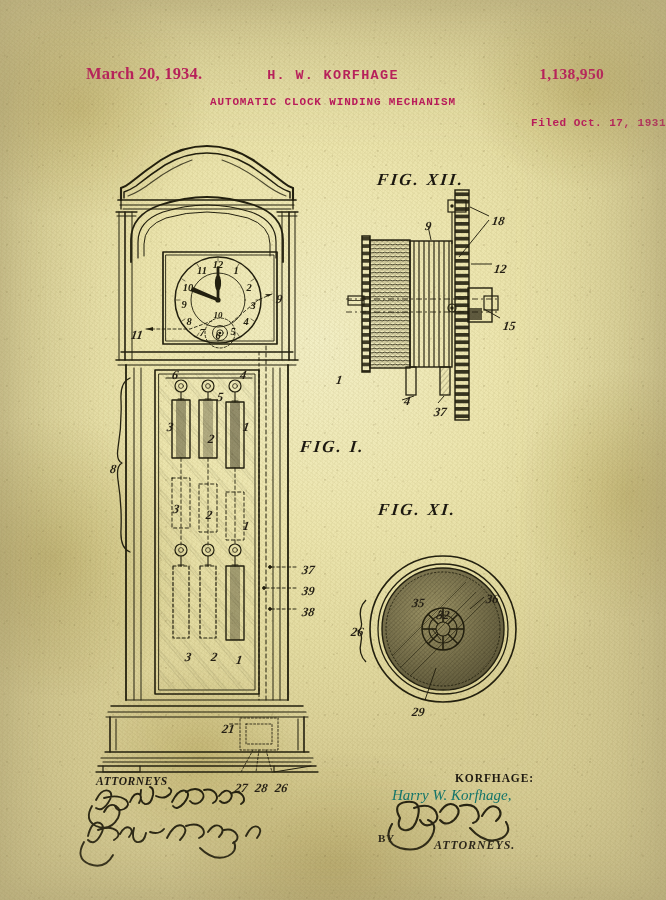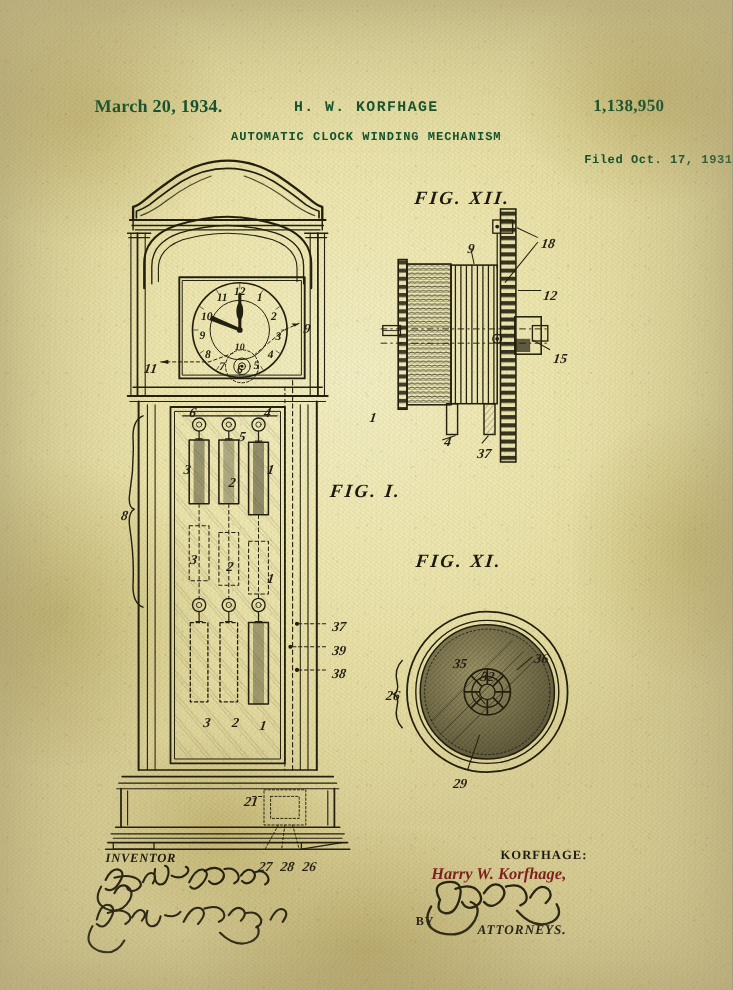--- a/index.html
+++ b/index.html
@@ -38,21 +38,21 @@
       radial-gradient(circle at 47% 9%, rgba(120,108,72,.45) 0 .6px, rgba(0,0,0,0) 1.1px),
       radial-gradient(circle at 73% 33%, rgba(120,108,72,.4) 0 .7px, rgba(0,0,0,0) 1.2px),
       radial-gradient(circle at 27% 57%, rgba(120,108,72,.45) 0 .6px, rgba(0,0,0,0) 1.1px),
       radial-gradient(circle at 88% 71%, rgba(120,108,72,.4) 0 .7px, rgba(0,0,0,0) 1.2px),
       radial-gradient(circle at 58% 88%, rgba(120,108,72,.45) 0 .6px, rgba(0,0,0,0) 1.1px),
       radial-gradient(circle at 8% 78%, rgba(120,108,72,.4) 0 .7px, rgba(0,0,0,0) 1.2px);
     background-size:53px 47px,61px 59px,43px 67px,71px 53px,49px 61px,67px 43px,57px 71px;
   }
 
   
-  .hdr{position:absolute;color:#14532d;margin-top:23px;}
+  .hdr{position:absolute;color:#be185d;}
   #hdr-date{left:86px;top:64px;font-weight:bold;font-size:16.5px;letter-spacing:.2px;}
   #hdr-inventor{left:0;right:0;top:68px;text-align:center;
     font-family:"Liberation Mono",monospace;font-size:13.5px;font-weight:bold;letter-spacing:1.3px;}
   #hdr-patno{right:62px;top:65px;font-weight:bold;font-size:15.5px;letter-spacing:.3px;}
   #hdr-title{left:0;right:0;top:96px;text-align:center;
     font-family:"Liberation Mono",monospace;font-size:11px;font-weight:bold;letter-spacing:.85px;}
   #hdr-filed{left:0;right:0;top:117px;text-align:right;
     font-family:"Liberation Mono",monospace;font-size:11px;font-weight:bold;letter-spacing:.5px;}
 
   
@@ -65,22 +65,22 @@
 
   
   .ref{position:absolute;font-style:italic;font-weight:bold;color:#241f14;
     font-size:12.5px;font-family:"Liberation Serif",serif;transform:skewX(-8deg);}
 
   
   #witness-label{position:absolute;left:96px;top:775px;font-style:italic;font-weight:bold;
     font-size:11.5px;letter-spacing:.6px;color:#1c1810;}
   #inventor-label{position:absolute;left:455px;top:772px;font-size:11.5px;
     font-weight:bold;letter-spacing:.9px;color:#1c1810;}
-  #inventor-name{position:absolute;left:392px;top:787px;font-style:italic;font-weight:bold;
-    font-size:15px;color:#7f1d1d;font-family:"Liberation Serif",serif;}
+  #inventor-name{position:absolute;left:392px;top:787px;font-style:italic;font-weight:normal;
+    font-size:15px;color:#0f766e;font-family:"Liberation Serif",serif;}
   #by-label{position:absolute;left:378px;top:832px;font-size:11px;font-weight:bold;
     letter-spacing:.8px;color:#1c1810;}
   #attorneys-label{position:absolute;left:434px;top:838px;font-size:12px;font-weight:bold;
     letter-spacing:.9px;color:#1c1810;font-style:italic;}
 
   svg{position:absolute;left:0;top:0;overflow:visible;}
   .ink{stroke:#23200f;fill:none;}
   .ink-fill{fill:#23200f;}
 </style>
 </head>
@@ -478,21 +478,21 @@
       <div class="ref" style="left: 503px; top: 319px;">15</div>
       <div class="ref" style="left: 404px; top: 394px;">4</div>
       <div class="ref" style="left: 434px; top: 405px;">37</div>
       <div class="ref" style="left: 412px; top: 596px;">35</div>
       <div class="ref" style="left: 437px; top: 608px;">32</div>
       <div class="ref" style="left: 486px; top: 592px;">36</div>
       <div class="ref" style="left: 351px; top: 625px;">26</div>
       <div class="ref" style="left: 412px; top: 705px;">29</div>
     </div>
 
-  <div id="witness-label">INVENTOR</div>
+  <div id="witness-label">ATTORNEYS</div>
   <div id="inventor-label">KORFHAGE:</div>
   <div id="inventor-name">Harry W. Korfhage,</div>
   <div id="by-label">BY</div>
   <div id="attorneys-label">ATTORNEYS.</div>
 
   <svg width="666" height="900" viewBox="0 0 666 900">
     <g class="ink" stroke-width="1.9" stroke-linecap="round" fill="none">
       <path d="M96 800 q6 -12 13 -9 q5 3 -1 12 q-6 9 -12 5 M104 798 q14 -4 22 2 q5 5 -2 9 q-7 3 -9 -3
                M130 802 q4 -10 9 -8 q4 2 0 9 M141 790 q-2 12 4 14 q6 1 8 -9 q1 -7 -3 -8
                M156 796 q8 4 14 -2 q3 -4 -1 -6 M172 802 q7 -14 14 -11 q5 3 -2 12 q-7 8 -11 3

